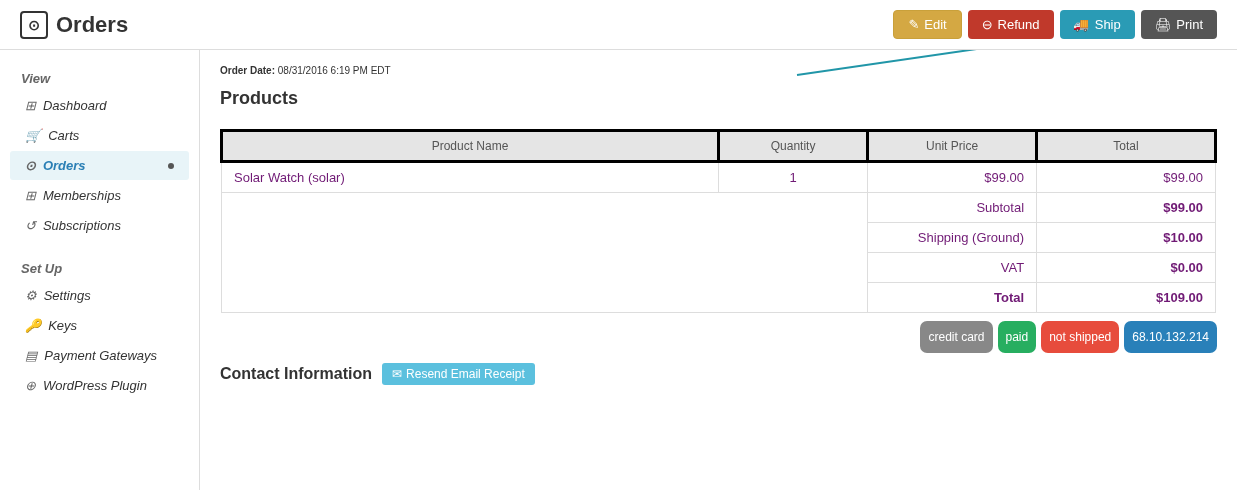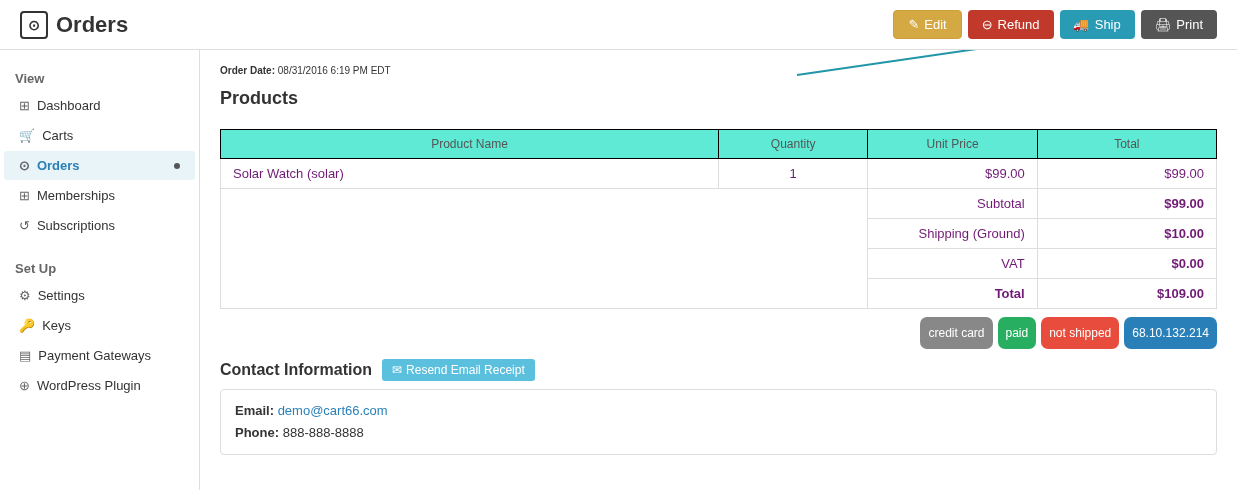--- a/index.html
+++ b/index.html
@@ -52,21 +52,22 @@
     .main-layout {
       display: flex;
       height: calc(100vh - 60px);
     }
 
     
     .sidebar {
       width: 200px;
       min-width: 200px;
       border-right: 1px solid #ddd;
-      padding: 15px 0;
+      padding: 15px 6px;
+      font-style: italic;
     }
     .sidebar-section-label {
       padding: 6px 15px 4px;
       font-size: 13px;
       color: #666;
       font-weight: bold;
     }
     .sidebar-item {
       display: flex;
       align-items: center;
@@ -112,22 +113,22 @@
       color: #333;
     }
 
     .products-table {
       width: 100%;
       border-collapse: collapse;
       border: 1px solid #ddd;
       margin-bottom: 5px;
     }
     .products-table th {
-      background: #5eead4;
-      border: 1px solid #000000;
+      background: #e5e5e5;
+      border: 3px solid #000000;
       padding: 7px 12px;
       text-align: center;
       font-weight: normal;
       color: #555;
       font-size: 12px;
     }
     .products-table td {
       border: 1px solid #ddd;
       padding: 7px 12px;
       color: #701a75;
@@ -352,26 +353,16 @@
     </div>
 
     <div class="contact-section">
       <div class="contact-header">
         <span class="contact-title">Contact Information</span>
         <button class="btn-resend">
           <span>✉</span>
           <span>Resend Email Receipt</span>
         </button>
       </div>
-      <div class="contact-box">
-        <div>
-          <strong>Email:</strong>
-          <a href="#">demo@cart66.com</a>
-        </div>
-        <div>
-          <strong>Phone:</strong>
-          <span>888-888-8888</span>
-        </div>
-      </div>
     </div>
 
   </div>
 </div>
 
 </body></html>

